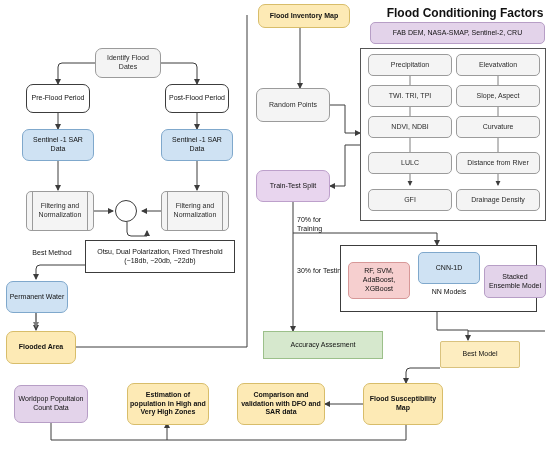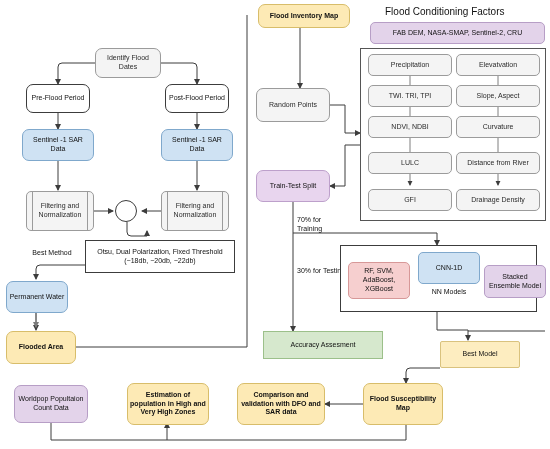--- a/index.html
+++ b/index.html
@@ -15,21 +15,21 @@
   .blue{background:#cfe2f3;border-color:#7fa8cc;}
   .yellow{background:#fdeab5;border-color:#d8bd6a;}
   .yellow2{background:#fdedc0;border-color:#d9c27e;}
   .purple{background:#e3d3ea;border-color:#b79ec6;}
   .purple2{background:#e8d5ee;border-color:#bda0cb;}
   .green{background:#d6e8cd;border-color:#9cc08a;}
   .red{background:#f6cfcf;border-color:#d79898;}
   .white{background:#fff;border-color:#3c3c3c;}
   .bold{font-weight:bold;}
   .plain{position:absolute;font-size:7px;color:#111;line-height:1.25;text-align:center;}
-  .title{position:absolute;font-size:10px;font-weight:normal;color:#111;}
+  .title{position:absolute;font-size:12px;font-weight:bold;color:#111;text-align:center;}
   .container-box{position:absolute;box-sizing:border-box;border:1px solid #555;background:transparent;}
   .proc{position:absolute;box-sizing:border-box;border:1px solid #9b9b9b;background:#f4f4f4;border-radius:5px;}
   .proc .bar{position:absolute;top:0;bottom:0;width:1px;background:#9b9b9b;}
   .proc .txt{position:absolute;left:0;right:0;top:0;bottom:0;display:flex;align-items:center;
              justify-content:center;text-align:center;font-size:7px;color:#2b2b2b;line-height:1.25;}
   .circ{position:absolute;box-sizing:border-box;border:1px solid #3c3c3c;border-radius:50%;background:#fff;}
 </style>
 </head>
 <body>
 

